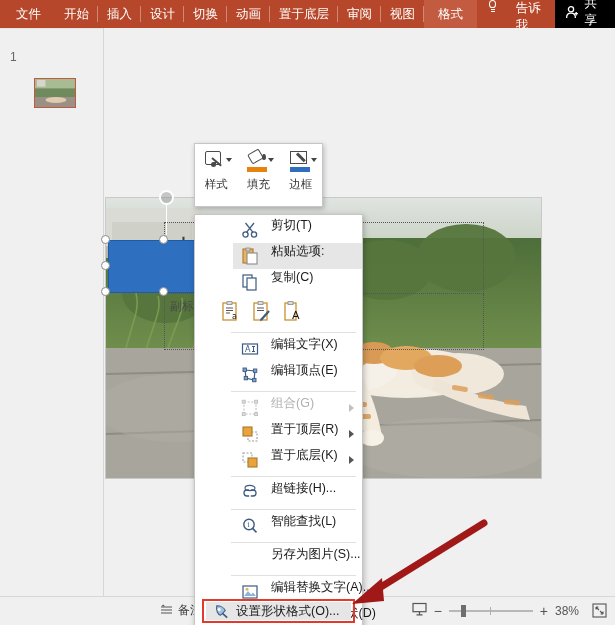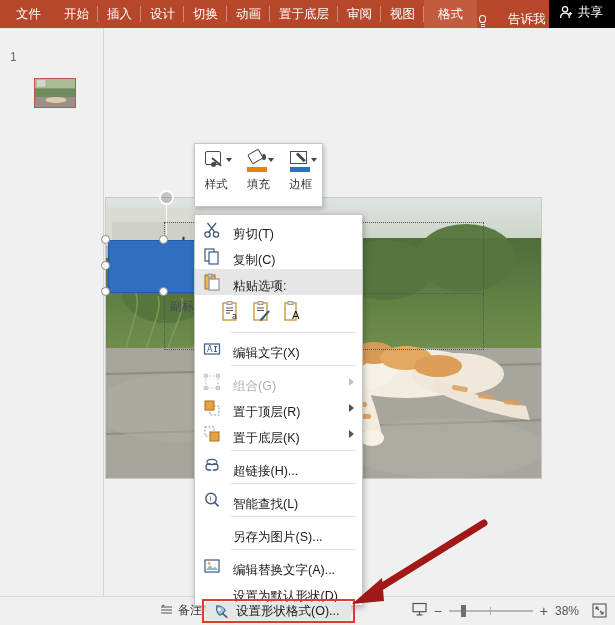--- a/index.html
+++ b/index.html
@@ -34,22 +34,22 @@
     content: ""; position: absolute; right: 0; top: 6px; bottom: 6px;
     width: 1px; background: rgba(255,255,255,0.35);
   }
   .tab.active {
     background: #c25b40;
     color: #ffffff;
     padding: 0 14px;
   }
   .tab-spacer { flex: 1 1 auto; }
   .tellme {
-    display: flex; align-items: flex-end; gap: 20px;
-    color: #ffffff; font-size: 12.5px; padding: 0 0;
+    display: flex; align-items: flex-start; gap: 20px;
+    color: #ffffff; font-size: 12.5px; padding: 0 10px;
   }
   .bulb {
     width: 11px; height: 13px; position: relative; display:inline-block;
   }
   .bulb i {
     position:absolute; left:2px; top:0; width:7px; height:8px;
     border: 1.2px solid #ffffff; border-radius: 50% 50% 45% 45%;
   }
   .bulb b {
     position:absolute; left:3.5px; top:8.5px; width:4px; height:1.2px;
@@ -208,24 +208,25 @@
     width: 169px;
     background: #ffffff;
     border: 1px solid #c6c6c6;
     box-shadow: 1px 2px 6px rgba(0,0,0,0.26);
     z-index: 30;
     padding: 2px 0 0 0;
   }
   .mi {
     position: relative;
     height: 26px;
-    display: flex; align-items: flex-end;
+    display: flex; align-items: flex-start;
     font-size: 12.5px; color: #1a1a1a;
     padding-left: 38px;
     white-space: nowrap;
+    margin-left: 38px;
   }
   .mi.dim { color: #b0b0b0; }
   .mi.hl { background: #e6e6e6; }
   .mi .ico {
     position: absolute; left: 8px; top: 4px;
     width: 18px; height: 18px;
   }
   .mi .arrow {
     position: absolute; right: 8px; top: 9px;
     width: 0; height: 0;
@@ -515,39 +516,39 @@
       <span class="ico">
         <svg width="18" height="18" viewBox="0 0 18 18">
           <circle cx="4.5" cy="13.5" r="2.6" fill="none" stroke="#3d5a80" stroke-width="1.3"></circle>
           <circle cx="13" cy="13.5" r="2.6" fill="none" stroke="#3d5a80" stroke-width="1.3"></circle>
           <path d="M5.5 11.4 L13 2 M12 11.4 L4.5 2" stroke="#3d5a80" stroke-width="1.3" fill="none"></path>
         </svg>
       </span>
       <span>剪切(T)</span>
     </div>
 
-    <div class="mi">
-      <span class="ico">
-        <svg width="18" height="18" viewBox="0 0 18 18">
-          <rect x="2" y="2" width="9" height="12" fill="#fff" stroke="#3d5a80" stroke-width="1.2"></rect>
-          <rect x="6" y="5" width="9" height="12" fill="#fff" stroke="#3d5a80" stroke-width="1.2"></rect>
-        </svg>
-      </span>
-      <span>复制(C)</span>
-    </div>
-
     <div class="mi hl">
       <span class="ico">
         <svg width="18" height="18" viewBox="0 0 18 18">
           <rect x="2" y="2" width="10" height="14" fill="#e8b562" stroke="#a9792c" stroke-width="1.1"></rect>
           <rect x="5" y="1" width="4" height="3" fill="#cfcfcf" stroke="#8a8a8a" stroke-width="0.8"></rect>
           <rect x="6" y="6" width="10" height="11" fill="#fff" stroke="#8a8a8a" stroke-width="1.1"></rect>
         </svg>
       </span>
       <span>粘贴选项:</span>
+    </div>
+
+    <div class="mi">
+      <span class="ico">
+        <svg width="18" height="18" viewBox="0 0 18 18">
+          <rect x="2" y="2" width="9" height="12" fill="#fff" stroke="#3d5a80" stroke-width="1.2"></rect>
+          <rect x="6" y="5" width="9" height="12" fill="#fff" stroke="#3d5a80" stroke-width="1.2"></rect>
+        </svg>
+      </span>
+      <span>复制(C)</span>
     </div>
 
     <div id="pasterow">
       <span class="pasteicon">
         <svg width="20" height="22" viewBox="0 0 20 22">
           <rect x="2" y="2" width="13" height="17" fill="#fff" stroke="#c9922f" stroke-width="1.3"></rect>
           <rect x="6" y="0.6" width="5" height="3" fill="#ddd" stroke="#8a8a8a" stroke-width="0.8"></rect>
           <g stroke="#555" stroke-width="1">
               <path d="M5 7h7M5 9.5h7M5 12h4"></path>
             </g>
@@ -580,20 +581,32 @@
       <span class="ico">
         <svg width="18" height="18" viewBox="0 0 18 18">
           <rect x="1.5" y="4" width="15" height="10" fill="#fff" stroke="#3d5a80" stroke-width="1.2"></rect>
           <text x="4" y="12" font-size="8" fill="#3d5a80" font-family="DejaVu Sans">A</text>
           <path d="M11 6.5h3M12.5 6.5v5M11 11.5h3" stroke="#3d5a80" stroke-width="1"></path>
         </svg>
       </span>
       <span>编辑文字(X)</span>
     </div>
 
+    <div class="mi">
+      <span class="ico">
+        <svg width="18" height="18" viewBox="0 0 18 18">
+          <path d="M4 4 L14 5 L13 14 L5 12 Z" fill="none" stroke="#3d5a80" stroke-width="1.2"></path>
+          <rect x="2" y="2" width="3.4" height="3.4" fill="#7aa2cc" stroke="#3d5a80" stroke-width="0.9"></rect>
+          <rect x="12.4" y="3" width="3.4" height="3.4" fill="#7aa2cc" stroke="#3d5a80" stroke-width="0.9"></rect>
+          <rect x="11.6" y="12.4" width="3.4" height="3.4" fill="#7aa2cc" stroke="#3d5a80" stroke-width="0.9"></rect>
+          <rect x="3.2" y="10.4" width="3.4" height="3.4" fill="#7aa2cc" stroke="#3d5a80" stroke-width="0.9"></rect>
+        </svg>
+      </span>
+      <span>编辑顶点(E)</span>
+    </div>
 
     <div class="msep"></div>
 
     <div class="mi dim">
       <span class="ico">
         <svg width="18" height="18" viewBox="0 0 18 18">
           <rect x="3" y="3" width="12" height="12" fill="none" stroke="#c4c4c4" stroke-width="1.2" stroke-dasharray="2 1.6"></rect>
           <rect x="1.2" y="1.2" width="3" height="3" fill="#dcdcdc" stroke="#bbb" stroke-width="0.8"></rect>
           <rect x="13.6" y="1.2" width="3" height="3" fill="#dcdcdc" stroke="#bbb" stroke-width="0.8"></rect>
           <rect x="1.2" y="13.6" width="3" height="3" fill="#dcdcdc" stroke="#bbb" stroke-width="0.8"></rect>

